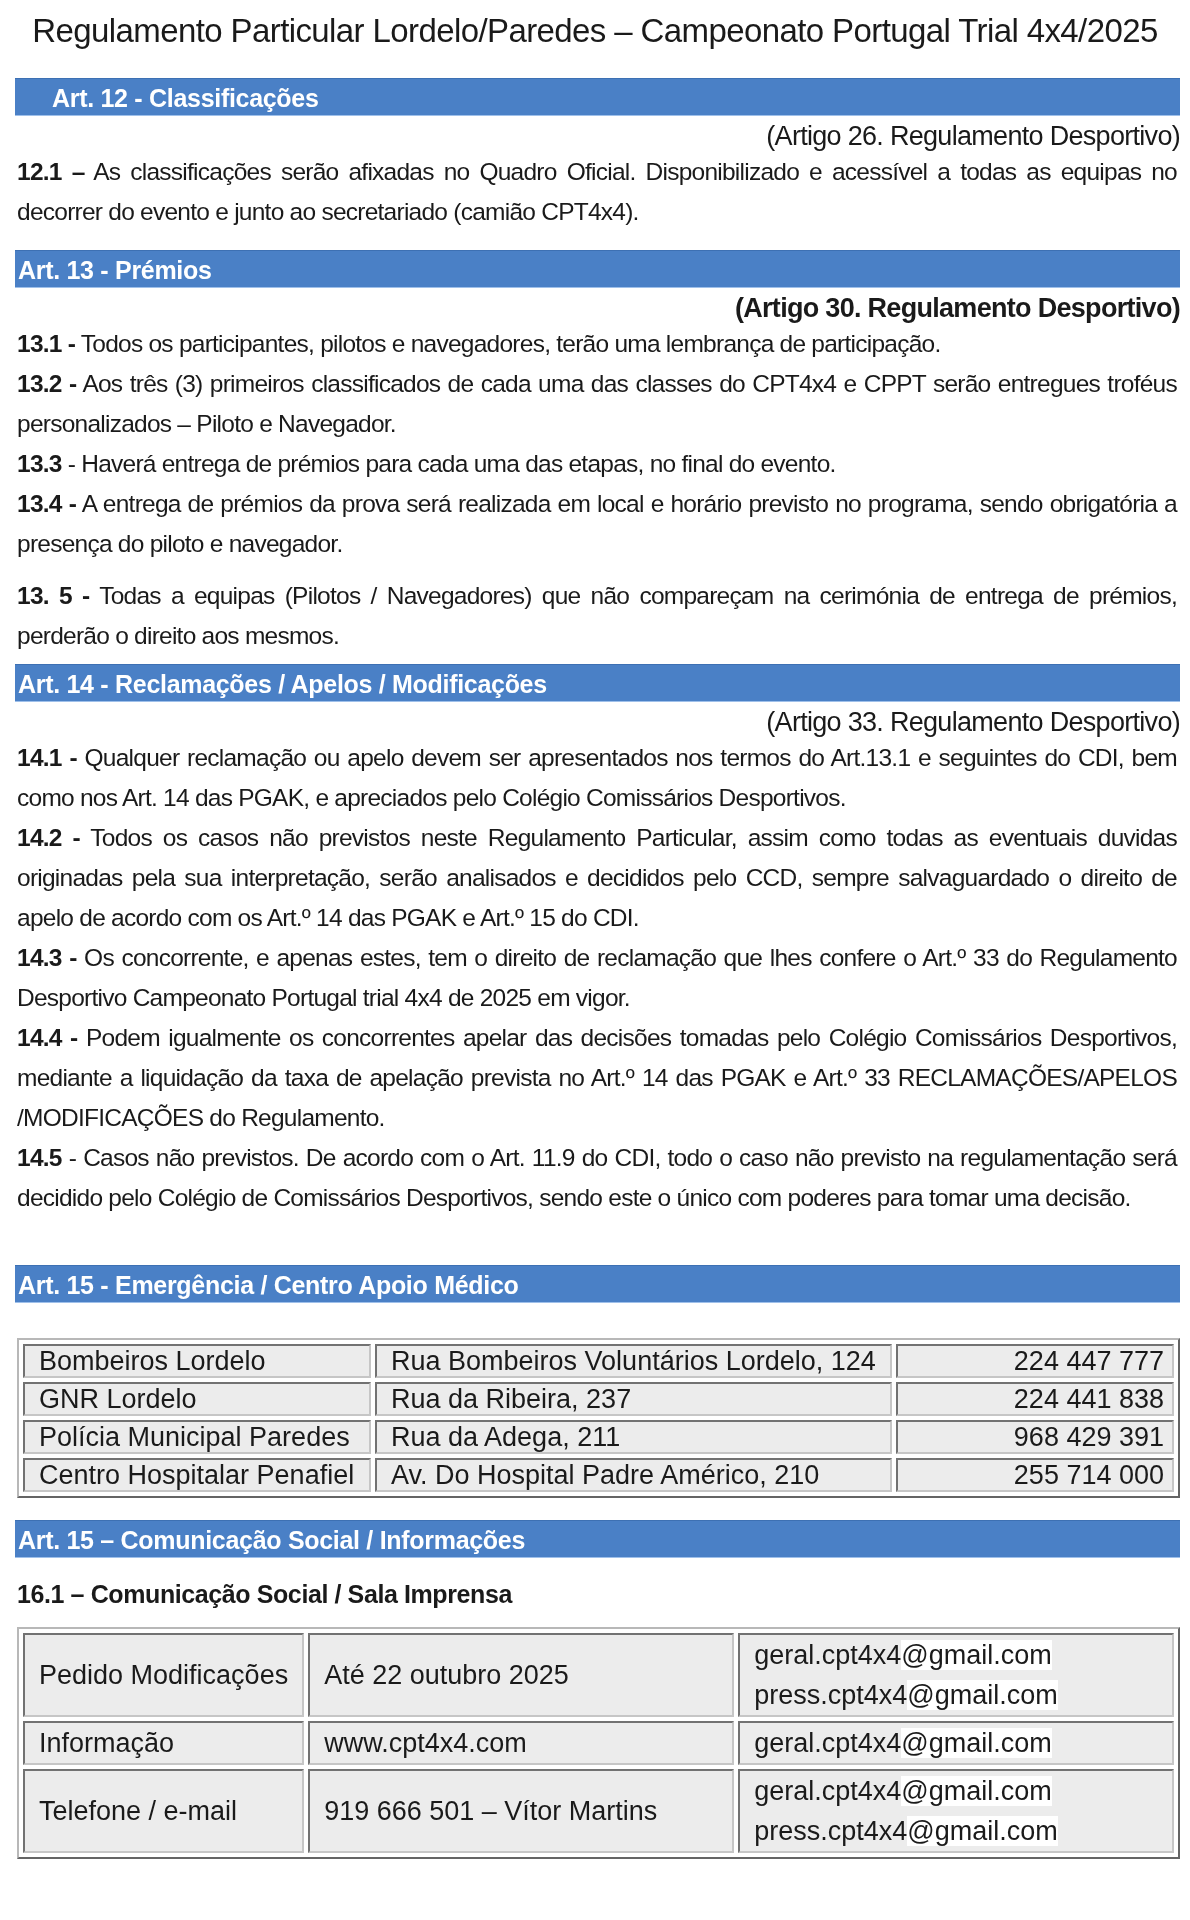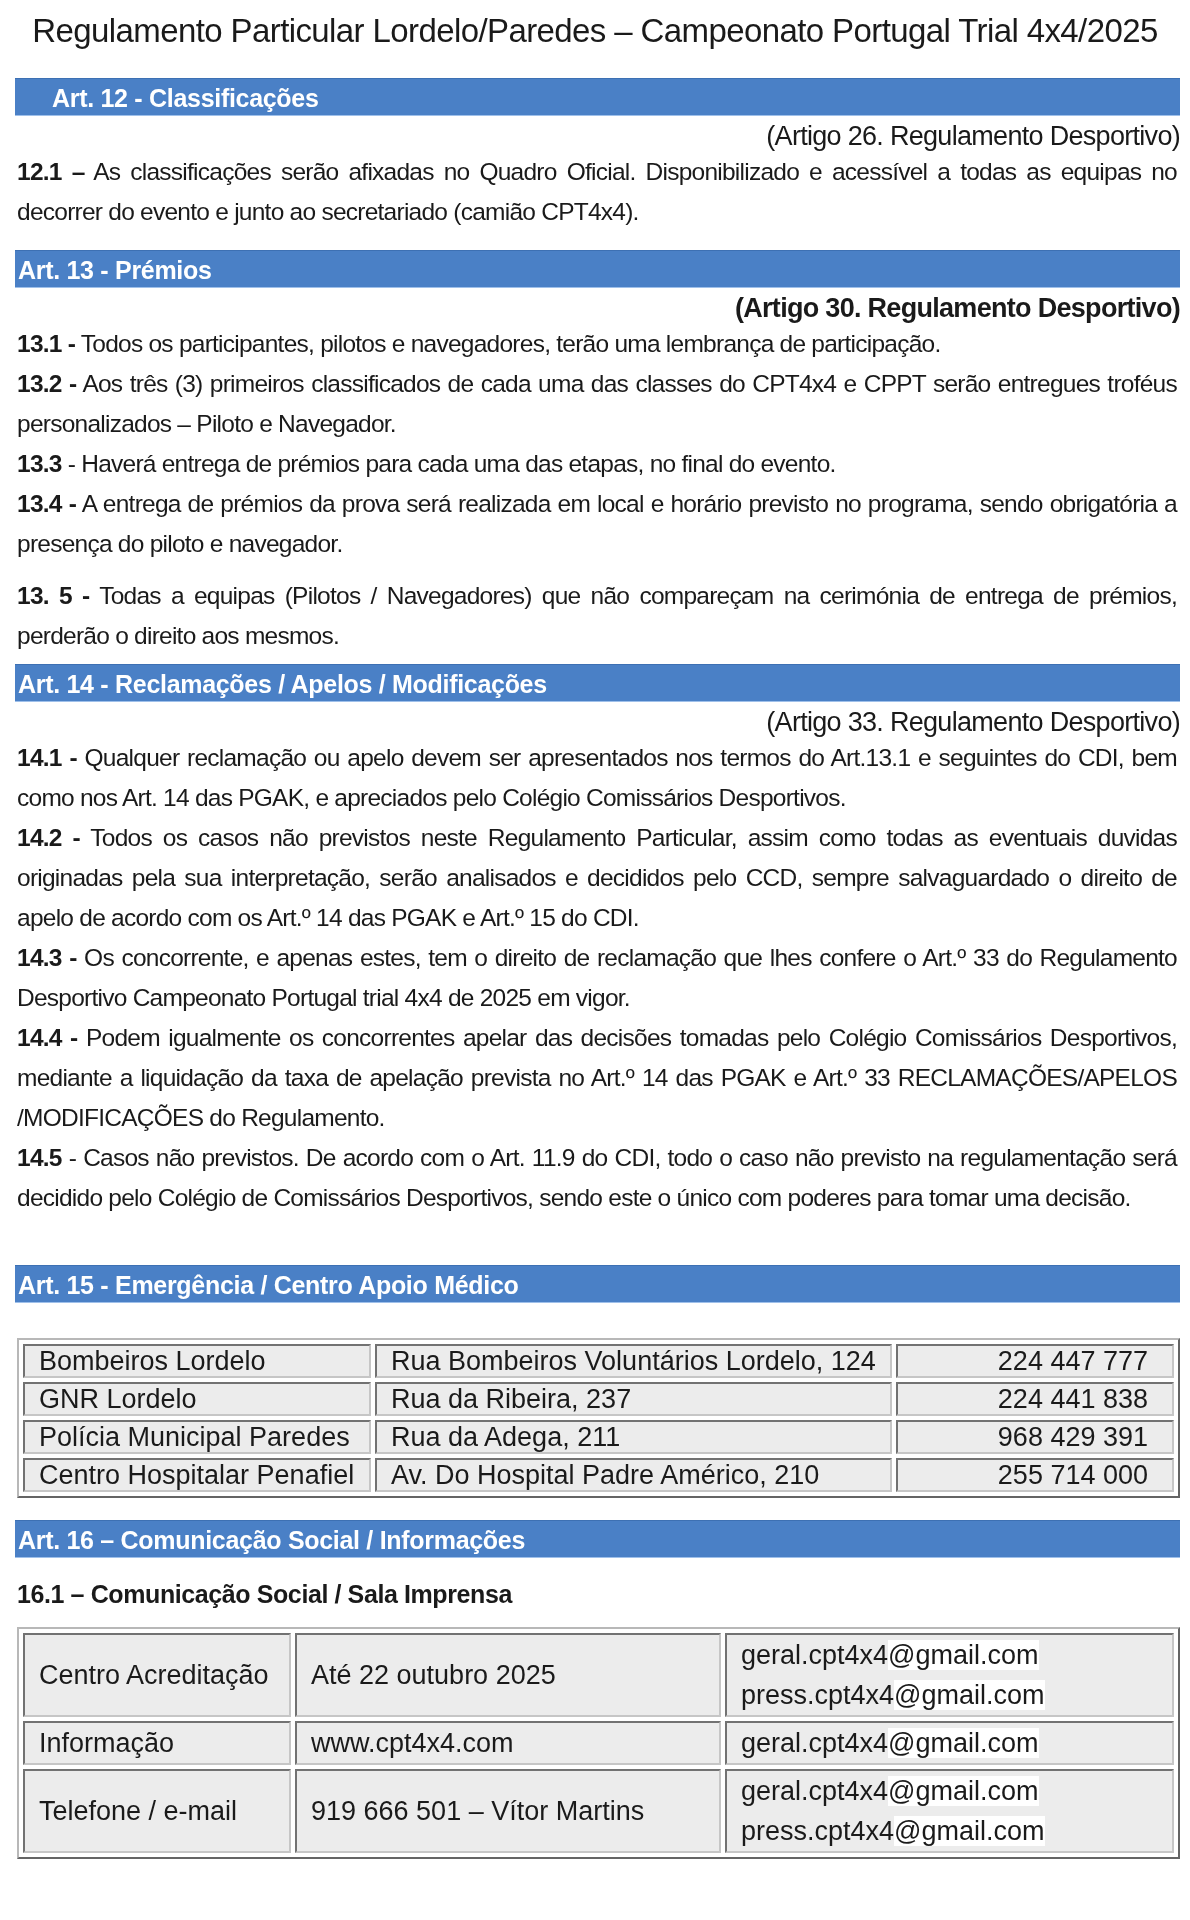--- a/index.html
+++ b/index.html
@@ -14,21 +14,21 @@
     .ref { position: absolute; right: 10px; font-size: 27px; letter-spacing: -0.7px; color: #1a1a1a; }
     .para { position: absolute; left: 17px; width: 1160px; font-size: 24.5px; line-height: 40px;
             letter-spacing: -0.75px; text-align: justify; color: #1a1a1a; }
     .para b { font-weight: bold; }
     table.box { position: absolute; border-collapse: separate; border-spacing: 4px;
                 border: 2px outset #b8b8b8; background: #ffffff; }
     table.box td { background: #ececec; border: 2px inset #c6c6c6; font-size: 27px;
                    color: #1a1a1a; padding: 0 14px; white-space: nowrap; }
     .t15 { left: 17px; top: 1338px; width: 1163px; }
     .t15 td { height: 30px; line-height: 30px; }
-    .t15 td.phone { text-align: right; padding-right: 24px; }
+    .t15 td.phone { text-align: right; padding-right: 8px; }
     .t16 { left: 17px; top: 1627px; width: 1163px; }
     .t16 td { line-height: 40px; }
     .email-hl { background: #ffffff; }
     .white-cell { background: #ffffff !important; }
     .addr-grey { color: #3a3a3a; }
     .sub-heading { position: absolute; left: 17px; top: 1580px; font-size: 25px; font-weight: bold;
                    letter-spacing: -0.4px; color: #1a1a1a; }
   </style>
 </head>
 <body>
@@ -96,26 +96,26 @@
       <td class="phone">968 429 391</td>
     </tr>
     <tr>
       <td>Centro Hospitalar Penafiel</td>
       <td>Av. Do Hospital Padre Américo, 210</td>
       <td class="phone">255 714 000</td>
     </tr>
   </tbody>
 </table>
 
-<div class="sec-bar" style="top:1520px;">Art. 16 – Comunicação Social / Informações</div>
+<div class="sec-bar" style="top:1520px;">Art. 15 – Comunicação Social / Informações</div>
 <div class="sub-heading">16.1 – Comunicação Social / Sala Imprensa</div>
 <table class="box t16">
   <tbody>
     <tr>
-      <td style="width:236px;">Centro Acreditação</td>
+      <td style="width:236px;">Pedido Modificações</td>
       <td style="width:394px;">Até 22 outubro 2025</td>
       <td>
         <div><span>geral.cpt4x4</span><span class="email-hl">@gmail.com</span></div>
         <div><span>press.cpt4x4</span><span class="email-hl">@gmail.com</span></div>
       </td>
     </tr>
     <tr>
       <td>Informação</td>
       <td><span>www.cpt4x4.com</span></td>
       <td>

